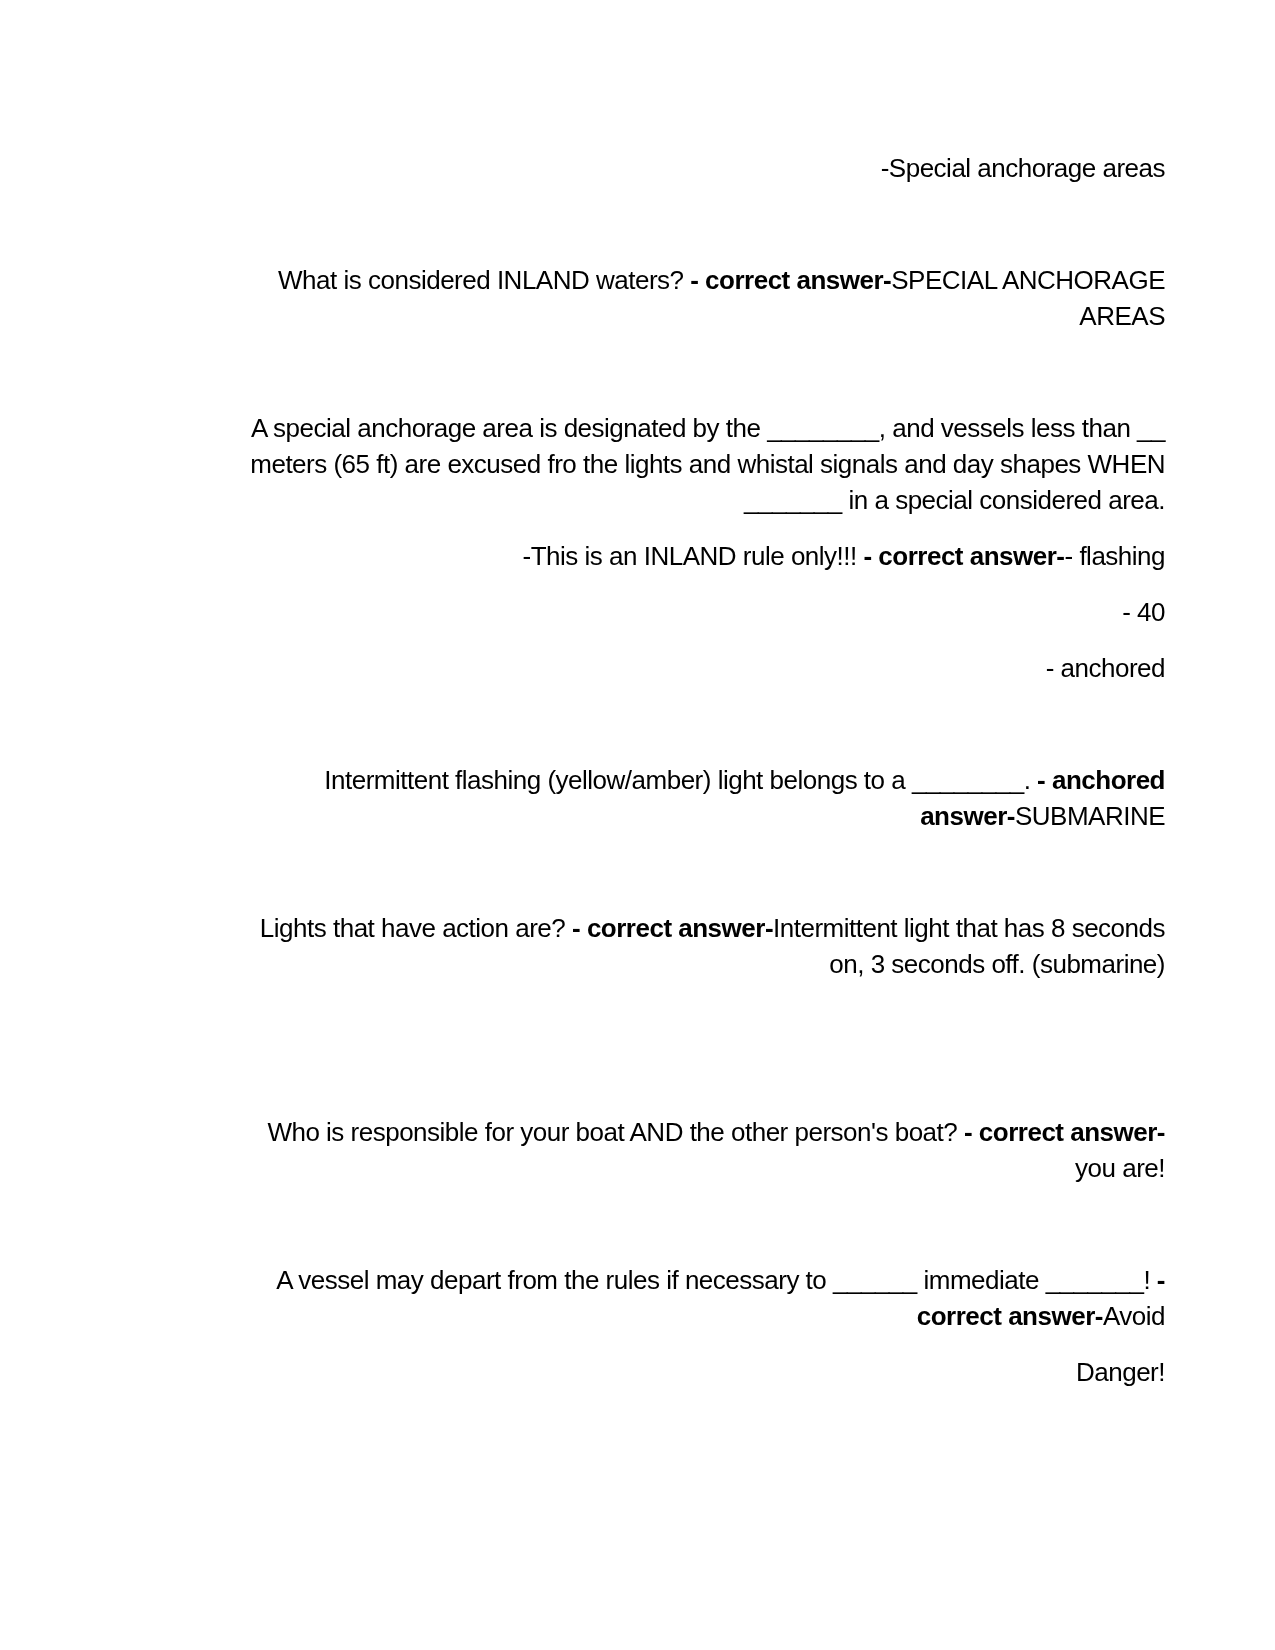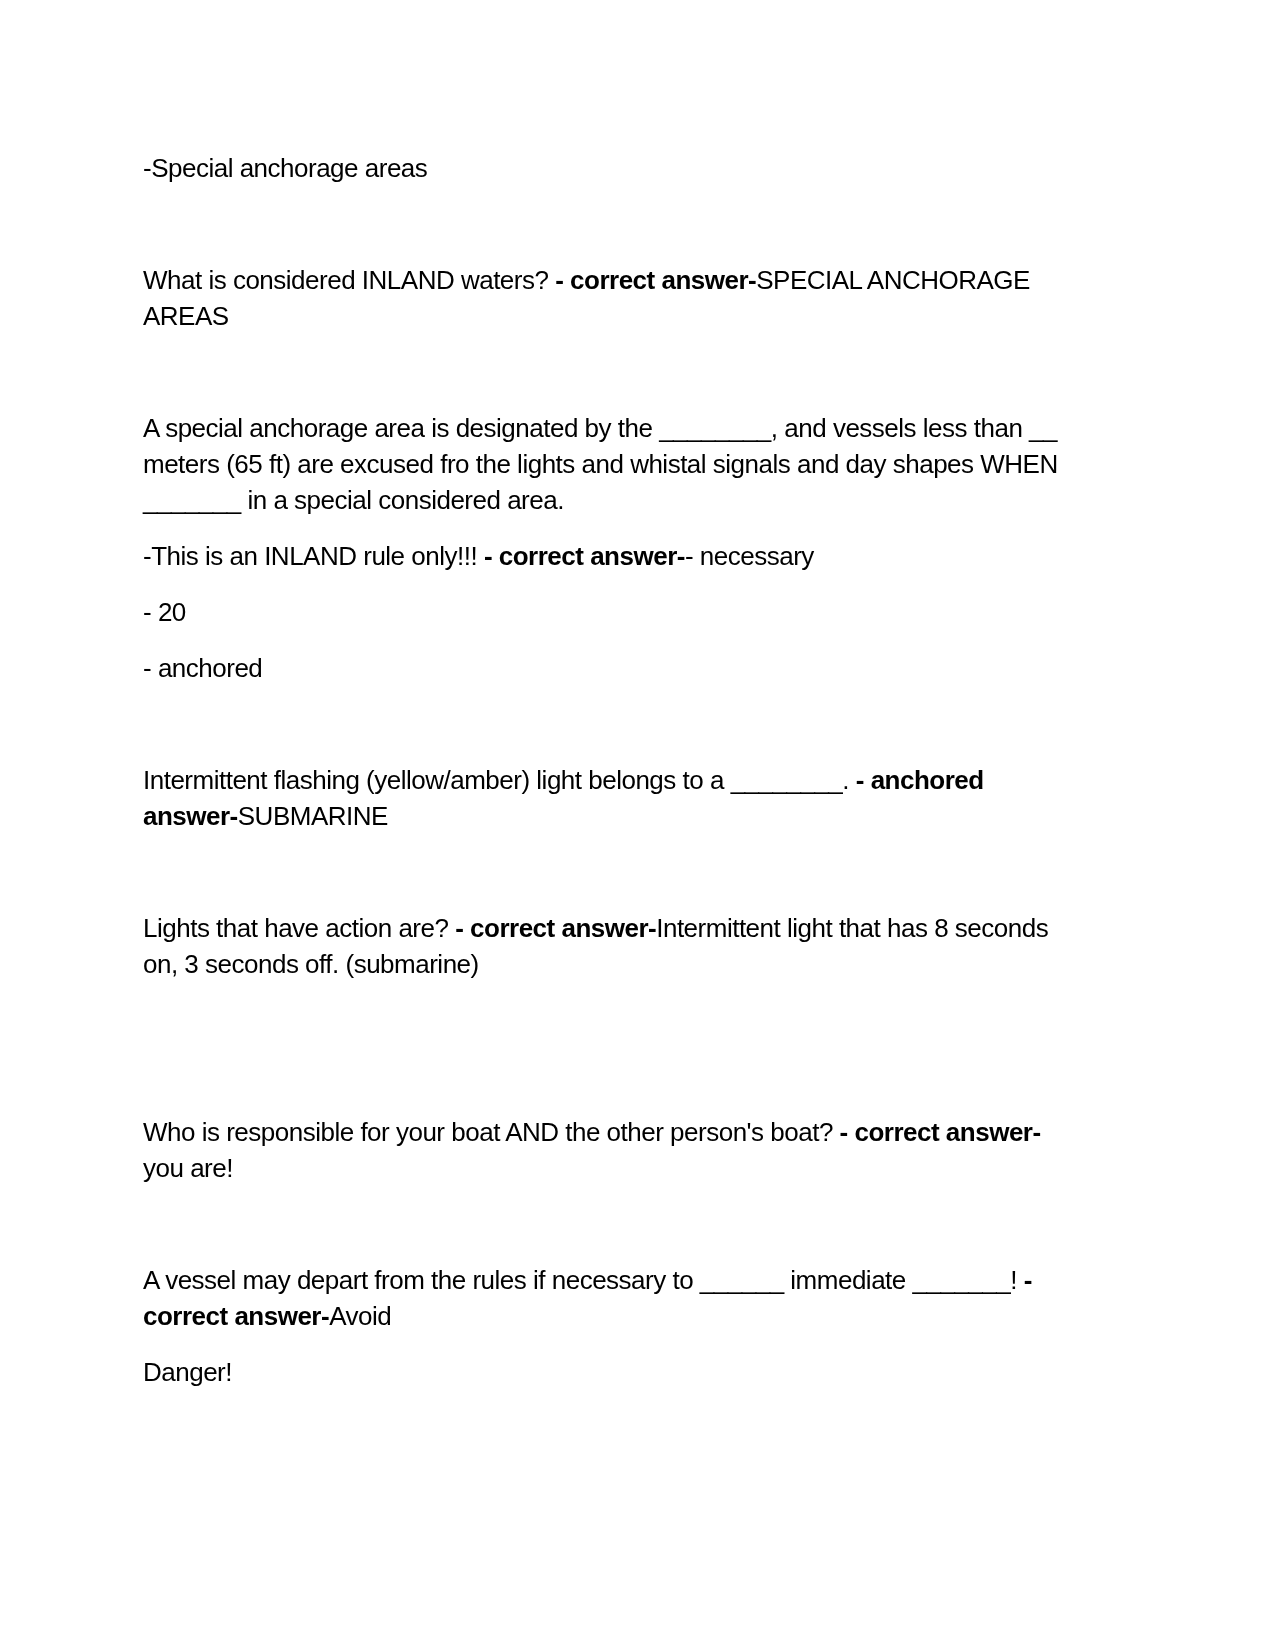--- a/index.html
+++ b/index.html
@@ -17,21 +17,21 @@
     color: #000000;
   }
   .para {
     margin: 0 0 20px 0;
     line-height: 36px;
   }
   .spacer {
     height: 36px;
     margin: 0 0 20px 0;
   }
-  .line { display: block; white-space: pre; }
+  .line { display: block; white-space: pre; text-align: right; }
   .seg-b { color: #000000; font-weight: 400; }
   .seg-r { color: #000000; font-weight: 700; }
 </style>
 </head>
 <body>
 
 <div class="page">
   <div id="doc">
       <p class="para">
         <span class="line"><span class="seg-b">-Special anchorage areas</span></span>
@@ -41,24 +41,24 @@
         <span class="line"><span class="seg-b">What is considered INLAND waters? </span><span class="seg-r">- correct answer-</span><span class="seg-b">SPECIAL ANCHORAGE</span></span>
         <span class="line"><span class="seg-b">AREAS</span></span>
       </p>
       <div class="spacer"></div>
       <p class="para">
         <span class="line"><span class="seg-b">A special anchorage area is designated by the ________, and vessels less than __</span></span>
         <span class="line"><span class="seg-b">meters (65 ft) are excused fro the lights and whistal signals and day shapes WHEN</span></span>
         <span class="line"><span class="seg-b">_______ in a special considered area.</span></span>
       </p>
       <p class="para">
-        <span class="line"><span class="seg-b">-This is an INLAND rule only!!! </span><span class="seg-r">- correct answer-</span><span class="seg-b">- necessary</span></span>
+        <span class="line"><span class="seg-b">-This is an INLAND rule only!!! </span><span class="seg-r">- correct answer-</span><span class="seg-b">- flashing</span></span>
       </p>
       <p class="para">
-        <span class="line"><span class="seg-b">- 20</span></span>
+        <span class="line"><span class="seg-b">- 40</span></span>
       </p>
       <p class="para">
         <span class="line"><span class="seg-b">- anchored</span></span>
       </p>
       <div class="spacer"></div>
       <p class="para">
         <span class="line"><span class="seg-b">Intermittent flashing (yellow/amber) light belongs to a ________. </span><span class="seg-r">- anchored</span></span>
         <span class="line"><span class="seg-r">answer-</span><span class="seg-b">SUBMARINE</span></span>
       </p>
       <div class="spacer"></div>

